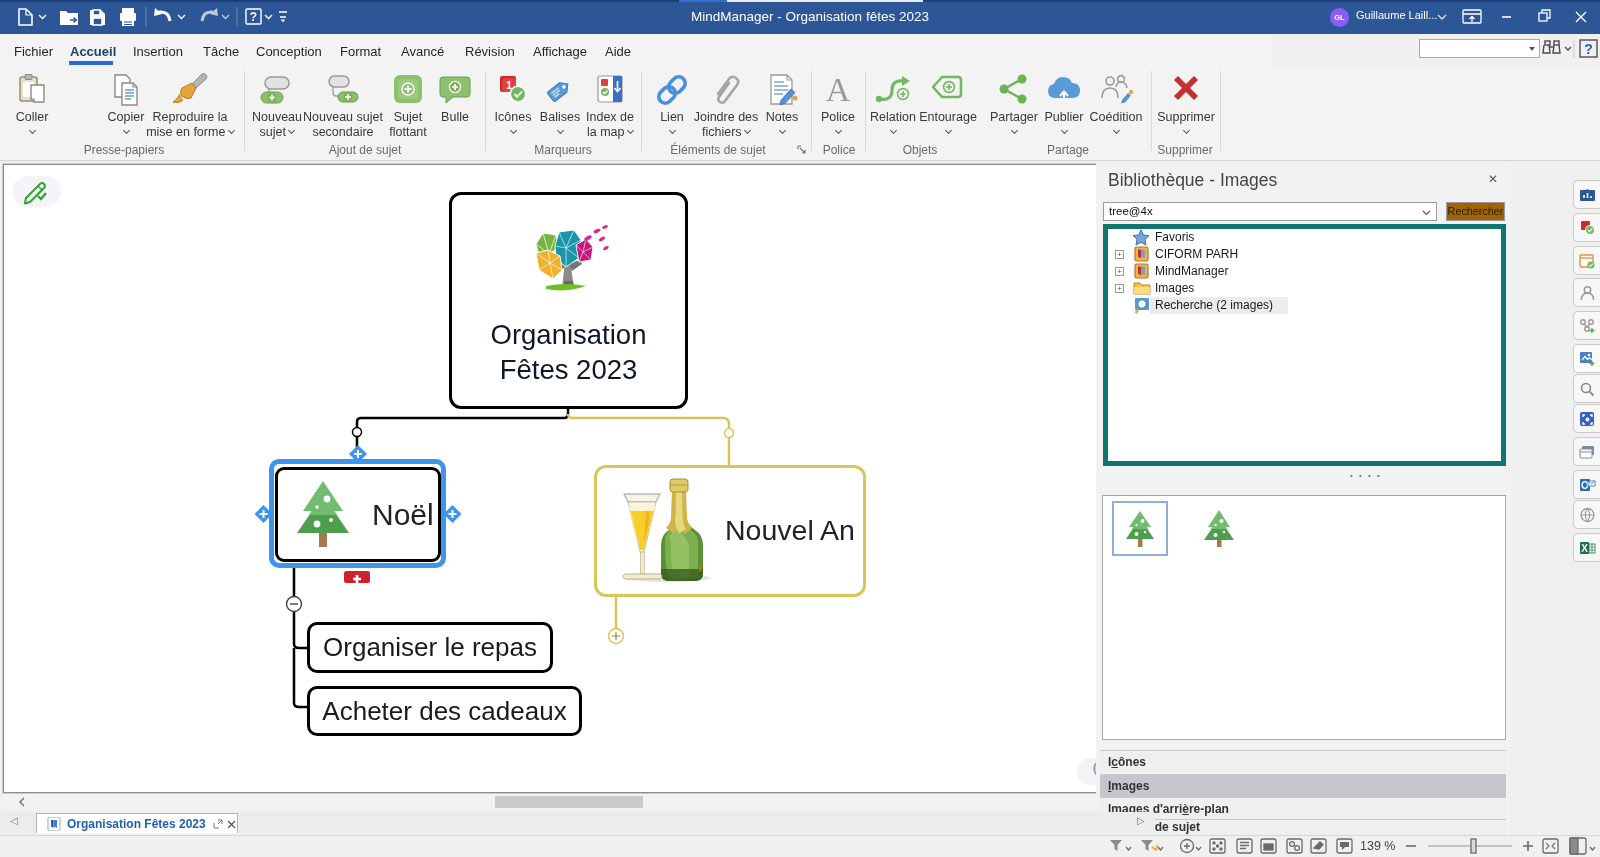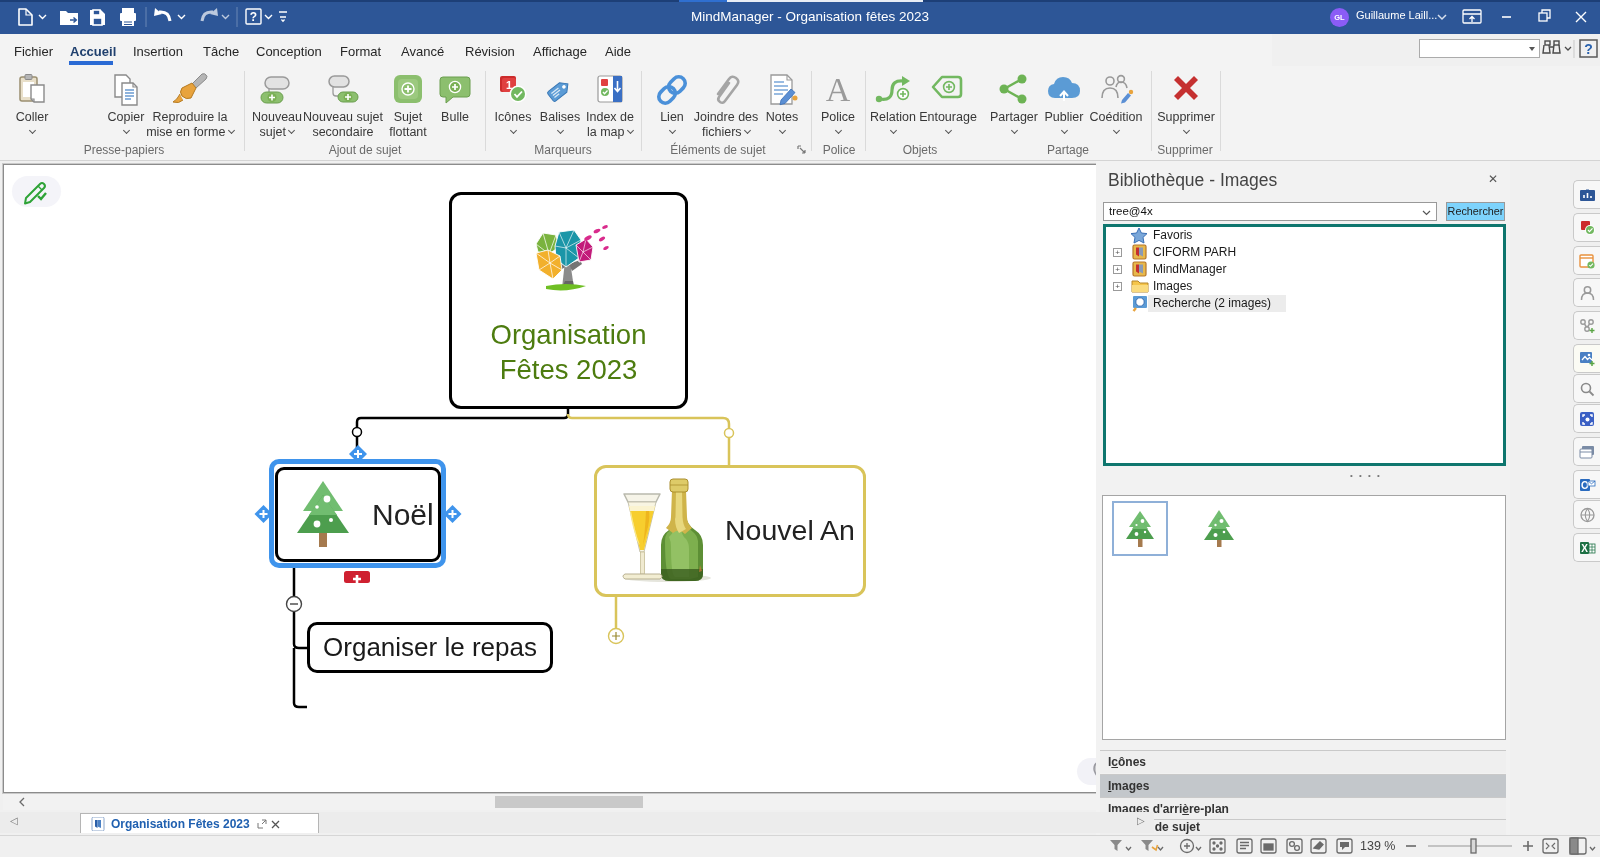--- a/index.html
+++ b/index.html
@@ -37,54 +37,54 @@
 #canvas { position:absolute; left:3px; top:3px; width:1129px; height:629px; background:#ffffff; border:1px solid #8c8c8c; outline:1px solid #c9c9c9; }
 #vscroll { position:absolute; left:1133px; top:3px; width:18px; height:629px; background:#f2f2f2; }
 #vscroll .thumb { position:absolute; left:2px; top:286px; width:13px; height:44px; background:#c2c2c2; }
 #hscroll { position:absolute; left:3px; top:633px; width:1130px; height:16px; background:#f2f2f2; }
 #hscroll .thumb { position:absolute; left:492px; top:2px; width:148px; height:12px; background:#c9c9c9; }
 
 
 #map { position:absolute; left:0; top:0; width:1600px; height:857px; pointer-events:none; }
 .topic { position:absolute; background:#fff; display:flex; align-items:center; justify-content:center; color:#1a1a1a; }
 #t-central { left:449px; top:192px; width:239px; height:217px; border:3px solid #000; border-radius:12px; }
-#t-central .ttext { position:absolute; left:0; right:0; top:122px; text-align:center; font-size:27.5px; line-height:35px; color:#4d7c0f;}
+#t-central .ttext { position:absolute; left:0; right:0; top:122px; text-align:center; font-size:27.5px; line-height:35px; color:#0f172a;}
 #t-noel-sel { left:269px; top:459px; width:177px; height:109px; border:5px solid #3f94ec; border-radius:10px; background:transparent; }
 #t-noel { left:275px; top:467px; width:166px; height:95px; border:3px solid #000; border-radius:9px; }
 #t-noel .ntx { position:absolute; left:94px; top:28px; font-size:30px; color:#222; }
 #t-nouvel { left:594px; top:465px; width:272px; height:132px; border:3px solid #d9c45a; border-radius:12px; }
 #t-nouvel .ntx { position:absolute; left:128px; top:46px; font-size:28.5px; color:#222; }
 #t-sub1 { left:307px; top:622px; width:246px; height:51px; border:3px solid #000; border-radius:10px; font-size:26px; }
 #t-sub2 { left:307px; top:686px; width:275px; height:50px; border:3px solid #000; border-radius:10px; font-size:26px; }
 #redplus { position:absolute; left:344px; top:571px; width:26px; height:12px; background:#cf2030; border-radius:2.5px; }
 #pencil-pill { position:absolute; left:12px; top:176px; width:49px; height:31px; border-radius:15.5px; background:#f4f4f9; }
 #pin-pill { position:absolute; left:1077px; top:758px; width:48px; height:27px; border-radius:13.5px; background:#f2f2f7; }
 
 
 #panel { position:absolute; left:1096px; top:161px; width:414px; height:675px; background:#f2f2f2; }
 #panel h1 { position:absolute; left:12px; top:9px; font-size:17.5px; font-weight:normal; color:#444; }
 #panel .close { position:absolute; right:12px; top:11px; color:#555; font-size:12px; }
 #p-search { position:absolute; left:7px; top:41px; width:334px; height:19px; background:#fff; border:1px solid #999; font-size:11.5px; color:#111; line-height:17px; padding-left:5px; }
-#p-btn { position:absolute; left:350px; top:41px; width:59px; height:19px; background:#7dd3fc; border:1px solid #999; font-size:10.8px; color:#222; text-align:center; line-height:17px; }
-#p-tree { position:absolute; left:7px; top:63px; width:403px; height:242px; background:#fff; border:3px solid #0f766e; font-size:12px; color:#1a1a1a; }
+#p-btn { position:absolute; left:350px; top:41px; width:59px; height:19px; background:#a16207; border:1px solid #999; font-size:10.8px; color:#222; text-align:center; line-height:17px; }
+#p-tree { position:absolute; left:7px; top:63px; width:403px; height:242px; background:#fff; border:5px solid #0f766e; font-size:12px; color:#1a1a1a; }
 .trow { position:absolute; height:17px; line-height:17px; }
 .texp { position:absolute; width:9px; height:9px; border:1px solid #9a9a9a; background:#fff; font-size:8px; line-height:7px; text-align:center; color:#555; }
 #p-results { position:absolute; left:6px; top:334px; width:404px; height:245px; background:#fff; border:1px solid #a5a5a5; }
 #p-thumbsel { position:absolute; left:9px; top:5px; width:56px; height:55px; border:2px solid #8fb0d8; }
 .p-section { position:absolute; left:4px; width:406px; height:23px; background:#efefef; border-top:1px solid #c9c9c9; font-size:12px; font-weight:bold; color:#333; line-height:22px; padding-left:8px; }
 #p-splitter { position:absolute; left:1350px; top:471px; color:#777; font-size:8px; letter-spacing:2px; }
 
 
 #rstrip { position:absolute; left:1570px; top:161px; width:30px; height:672px; background:#efefef; }
 .rtab { position:absolute; left:3px; width:27px; height:29px; background:#f7f7f7; border:1px solid #c9c9c9; border-right:none; border-radius:5px 0 0 5px; display:flex; align-items:center; justify-content:center; }
 .rtab.active { background:#fbfbf4; }
 
 
 #tabbar { position:absolute; left:0; top:812px; width:1154px; height:21px; background:#ececec; }
-#doc-tab { position:absolute; left:36px; top:1px; width:239px; height:20px; background:#fff; border:1px solid #b5b5b5; border-bottom:none;margin-left:44px; }
+#doc-tab { position:absolute; left:36px; top:1px; width:202px; height:20px; background:#fff; border:1px solid #b5b5b5; border-bottom:none; }
 #doc-tab .tname { position:absolute; left:30px; top:3px; color:#2060b0; font-weight:bold; font-size:12px; white-space:nowrap; }
 #statusbar { position:absolute; left:0; top:835px; width:1600px; height:22px; background:#f0f0f0; border-top:1px solid #d6d6d6; }
 </style>
 </head>
 <body>
 <div id="app">
   <div id="titlebar">
     <div class="topline">
         <div class="seg1"></div>
         <div class="seg2"></div>
@@ -477,20 +477,21 @@
         <div class="ttext">Organisation<br>Fêtes 2023</div>
       </div>
     <div class="topic" id="t-noel-sel"></div>
     <div class="topic" id="t-noel">
         <div class="ntx">Noël</div>
       </div>
     <div class="topic" id="t-nouvel">
         <div class="ntx">Nouvel An</div>
       </div>
     <div class="topic" id="t-sub1">Organiser le repas</div>
+    <div class="topic" id="t-sub2">Acheter des cadeaux</div>
     <svg id="map-art" width="1600" height="857" style="position:absolute;left:0;top:0;">
       <g id="central-tree" transform="translate(536,226)">
         <polygon points="29,35 34,35 38,62 26,62" fill="#8b8b8b"></polygon>
         <polygon points="29,41 22,46 19,42 27,36" fill="#757575"></polygon>
         <polygon points="33,38 44,34 46,38 36,45" fill="#757575"></polygon>
         <polygon points="26,62 38,62 37,55 29,55" fill="#666"></polygon>
         <path d="M10,60 Q30,56 50,60 Q30,67 10,63 Z" fill="#6fbf24"></path>
         <g stroke="#fff" stroke-width="0.9" stroke-linejoin="round">
           <polygon points="0,18 7,7 20,9 23,21 13,28 2,26" fill="#7ab33e"></polygon>
           <path d="M0,18 L13,28 M7,7 L13,28 M20,9 L13,28" fill="none" opacity="0.8"></path>

